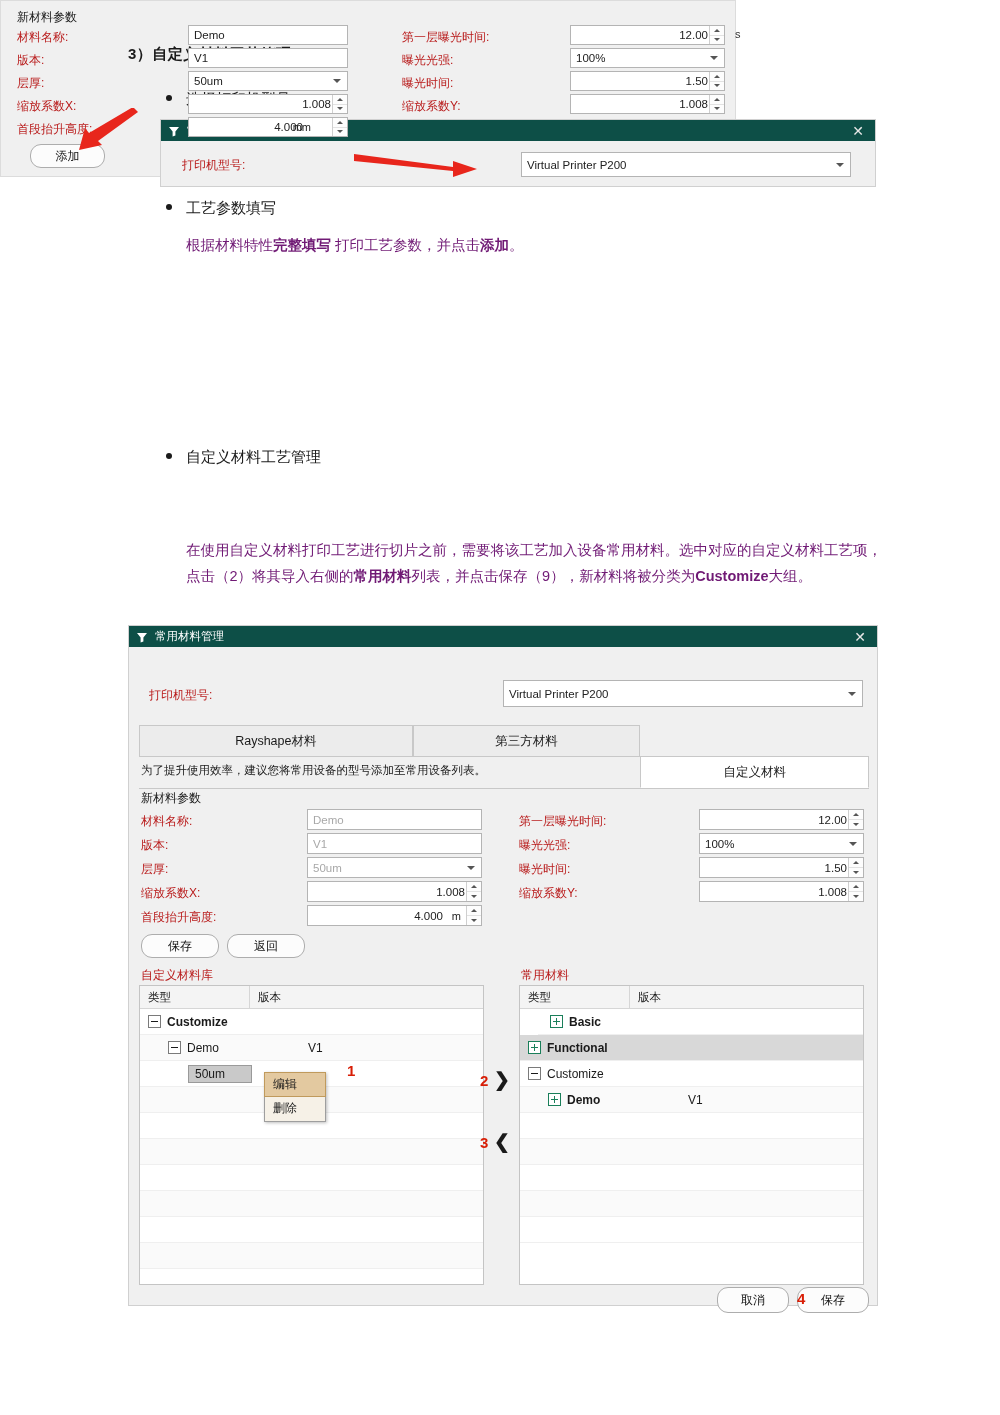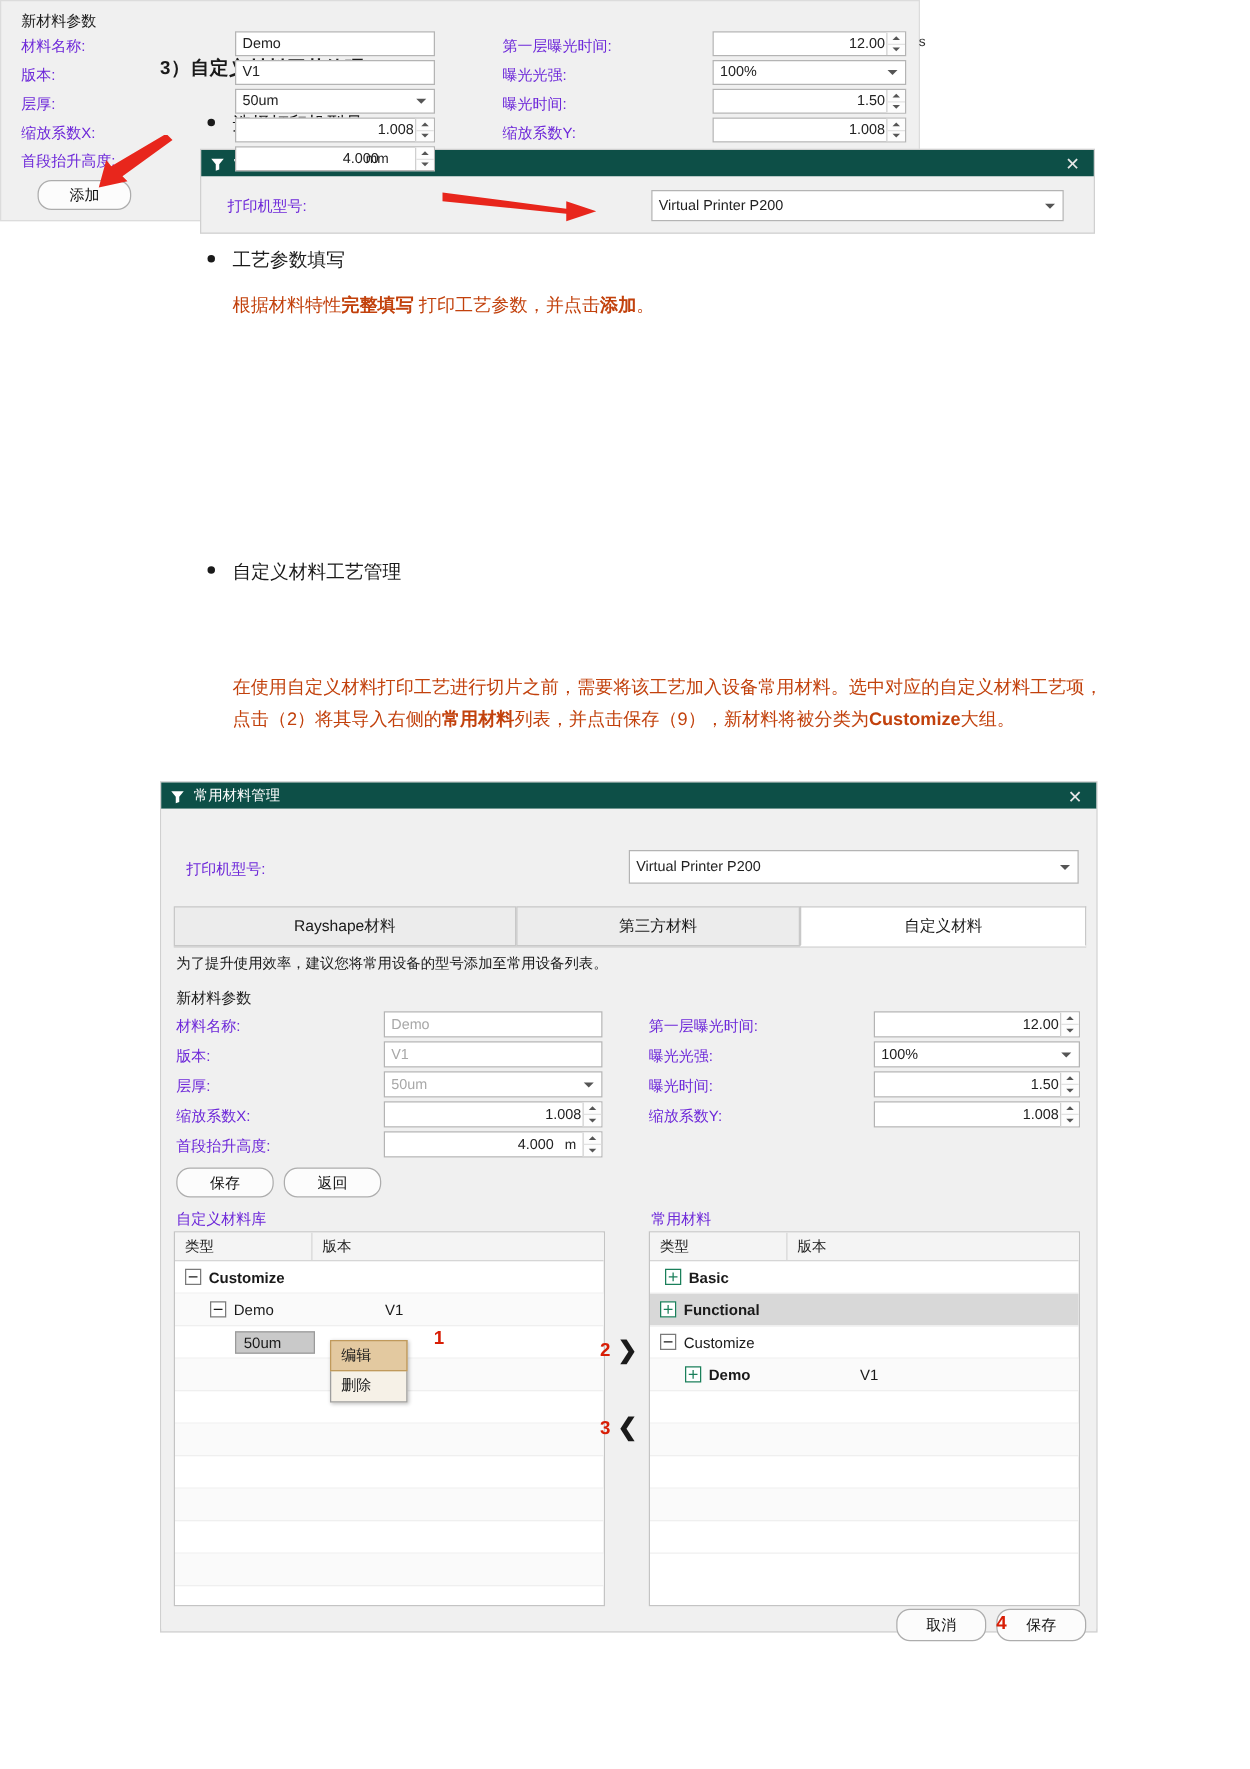--- a/index.html
+++ b/index.html
@@ -41,21 +41,21 @@
     top: 5px;
     width: 6px;
     height: 6px;
     background: #1a1a1a;
     border-radius: 50%;
   }
   .para {
     position: absolute;
     font-size: 14.5px;
     line-height: 26px;
-    color: #c2410c;
+    color: #701a75;
   }
   .para b { font-weight: bold; }
 
   
   .dialog {
     position: absolute;
     background: #f0f0f0;
     border: 1px solid #d0d0d0;
     box-shadow: 0 0 0 0 rgba(0,0,0,0);
   }
@@ -77,21 +77,21 @@
   .titlebar .tb-icon svg { display:block; }
   .titlebar .tb-title { flex: 1; }
   .titlebar .tb-close {
     width: 22px; text-align: center;
     font-size: 14px; line-height: 14px;
     cursor: default;
     color: #e8e8e8;
   }
   .lbl {
     font-size: 12px;
-    color: #6d28d9;
+    color: #b91c1c;
   }
 
   .field {
     background: #ffffff;
     border: 1px solid #b4b4b4;
     height: 20px;
     font-size: 11.5px;
     display: flex;
     align-items: center;
     padding: 0 5px;
@@ -466,21 +466,21 @@
 
       <div class="lbl" style="position:absolute; left:20px; top:40px;">打印机型号:</div>
       <div class="field combo" style="position:absolute; left:374px; top:33px; width:360px; height:27px;">
         <span>Virtual Printer P200</span>
         <span class="arrow"></span>
       </div>
 
       <div class="tabbar" style="left:10px; top:78px; width:730px;">
         <div class="tab" style="width:292px;">Rayshape材料</div>
         <div class="tab" style="width:243px;">第三方材料</div>
-        <div class="tab active" style="width:244px;">自定义材料</div>
+        <div class="tab active" style="width:244px;margin-top:31px;">自定义材料</div>
       </div>
 
       <div style="position:absolute; left:12px; top:116px; font-size:11.5px; color:#1a1a1a;">为了提升使用效率，建议您将常用设备的型号添加至常用设备列表。</div>
 
       <div class="groupbox-title" style="position:absolute; left:12px; top:143px;">新材料参数</div>
 
       <div class="lbl" style="position:absolute; left:12px; top:166px;">材料名称:</div>
       <div class="field placeholder" style="position:absolute; left:178px; top:162px; width:175px; height:21px;">
           <span>Demo</span>
         </div>
@@ -594,21 +594,21 @@
       <div class="num-red" style="left:351px; top:425px;">2</div>
       <div class="chev" style="left:365px; top:421px;">❯</div>
       <div class="num-red" style="left:351px; top:487px;">3</div>
       <div class="chev" style="left:365px; top:483px;">❮</div>
 
       <div class="tree" style="left:390px; top:338px; width:345px; height:300px;">
         <div class="tree-head">
           <div class="c1">类型</div>
           <div class="c2">版本</div>
         </div>
-        <div class="tree-row" style="padding-left:12px;">
+        <div class="tree-row" style="padding-left:12px;margin-left:18px;">
           <span class="cell1">
               <span class="expander plus green"></span>
               <span class="bold">Basic</span>
             </span>
           <span class="cell2"></span>
         </div>
         <div class="tree-row sel-gray" style="padding-left:8px;">
           <span class="cell1">
               <span class="expander plus green"></span>
               <span class="bold">Functional</span>

